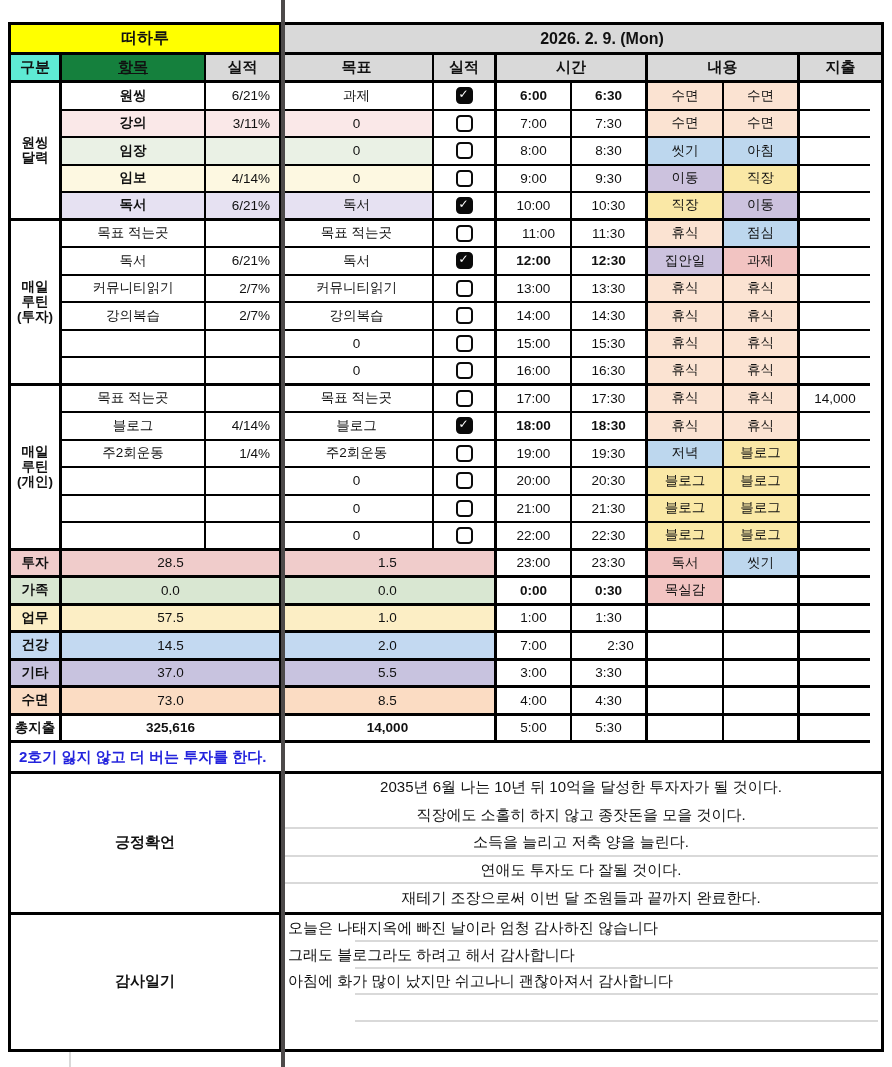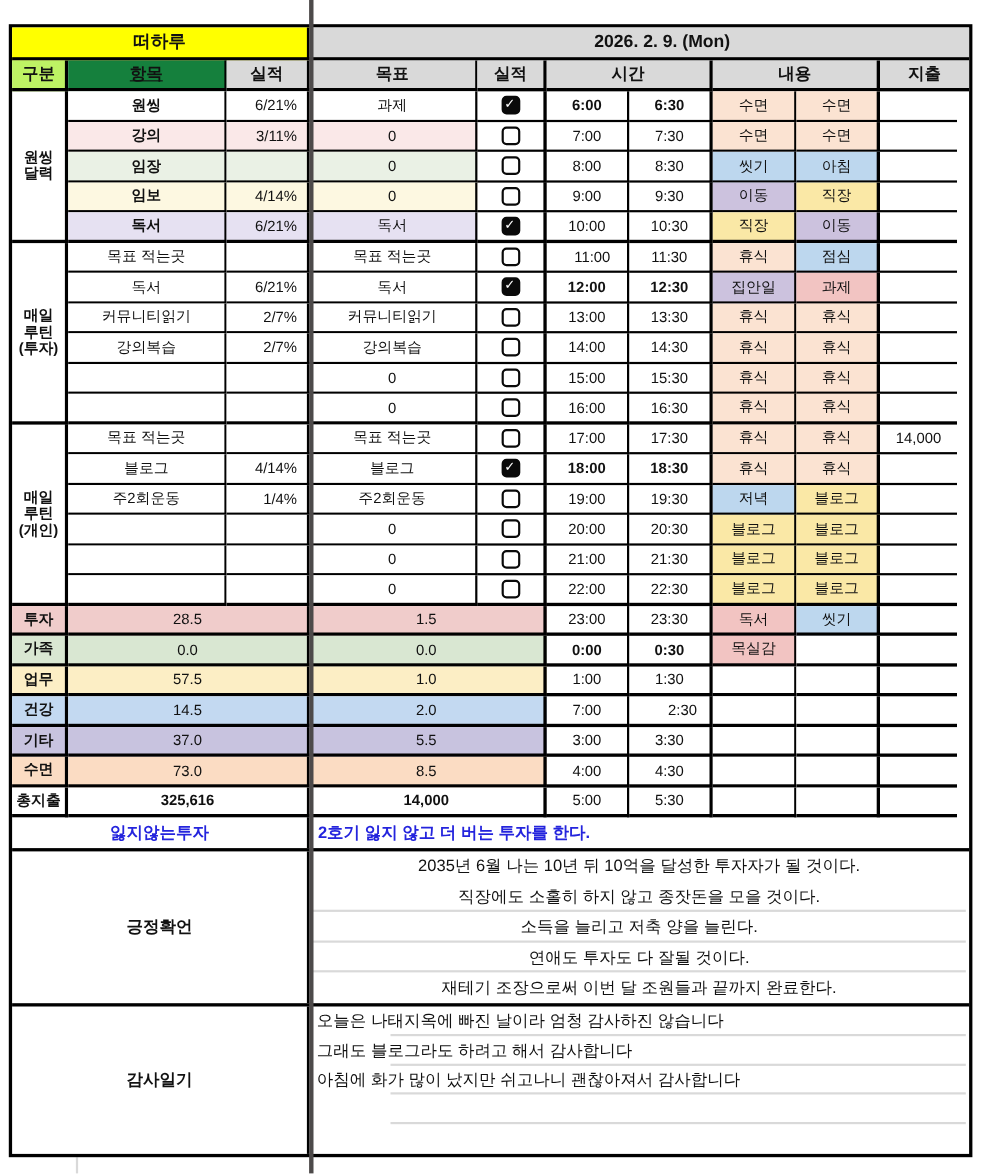--- a/index.html
+++ b/index.html
@@ -56,21 +56,21 @@
   <div class="divider-dark"></div>
   <div class="divider-gray"></div>
 
   <div class="sheet">
     <div class="title-row">
       <div class="cell" id="titleLeft" style="background: rgb(255, 255, 0);">떠하루</div>
       <div class="cell no-br" id="titleRight" style="background: rgb(217, 217, 217); padding-left: 42px;">2026. 2. 9. (Mon)</div>
     </div>
 
     <div class="header-row" id="headerRow">
-      <div class="cell thick-r" style="background: #bef264;">구분</div>
+      <div class="cell thick-r" style="background: #5eead4;">구분</div>
       <div class="cell" style="background: #15803d; text-decoration: underline;">항목</div>
       <div class="cell" style="background: rgb(217, 217, 217);">실적</div>
       <div class="cell" style="background: rgb(217, 217, 217);">목표</div>
       <div class="cell thick-r" style="background: rgb(217, 217, 217);">실적</div>
       <div class="cell thick-r" style="background: rgb(217, 217, 217);">시간</div>
       <div class="cell thick-r" style="background: rgb(217, 217, 217);">내용</div>
       <div class="cell no-br" style="background: rgb(217, 217, 217);">지출</div>
     </div>
 
     <div class="data-grid" id="dataGrid">
@@ -327,21 +327,20 @@
         <div class="cell thick-b bold" style="grid-area: 24 / 2 / auto / span 2; background: rgb(255, 255, 255);">325,616</div>
         <div class="cell thick-r thick-b bold" style="grid-area: 24 / 4 / auto / span 2; background: rgb(255, 255, 255);">14,000</div>
         <div class="cell thick-b" style="grid-area: 24 / 6;">5:00</div>
         <div class="cell thick-r thick-b" style="grid-area: 24 / 7;">5:30</div>
         <div class="cell thick-b" style="grid-area: 24 / 8; background: rgb(255, 255, 255);"></div>
         <div class="cell thick-r thick-b" style="grid-area: 24 / 9; background: rgb(255, 255, 255);"></div>
         <div class="cell no-br thick-b" style="grid-area: 24 / 10;"></div>
       </div>
 
     <div class="motto-row">
-      <div class="cell" id="mottoLeft" style="color: rgb(36, 36, 221);">잃지않는투자</div>
       <div class="cell no-br motto-right" id="mottoRight" style="color: rgb(36, 36, 221);">2호기 잃지 않고 더 버는 투자를 한다.</div>
     </div>
 
     <div class="section" id="affirmation">
       <div class="sec-label">긍정확언</div>
       <div class="sec-lines" id="affLines">
           <div class="sec-line center">2035년 6월 나는 10년 뒤 10억을 달성한 투자자가 될 것이다.</div>
           <div class="sec-line center">직장에도 소홀히 하지 않고 종잣돈을 모을 것이다.<div class="underline" style="left: 0px; right: 3px;"></div></div>
           <div class="sec-line center">소득을 늘리고 저축 양을 늘린다.<div class="underline" style="left: 0px; right: 3px;"></div></div>
           <div class="sec-line center">연애도 투자도 다 잘될 것이다.<div class="underline" style="left: 0px; right: 3px;"></div></div>

